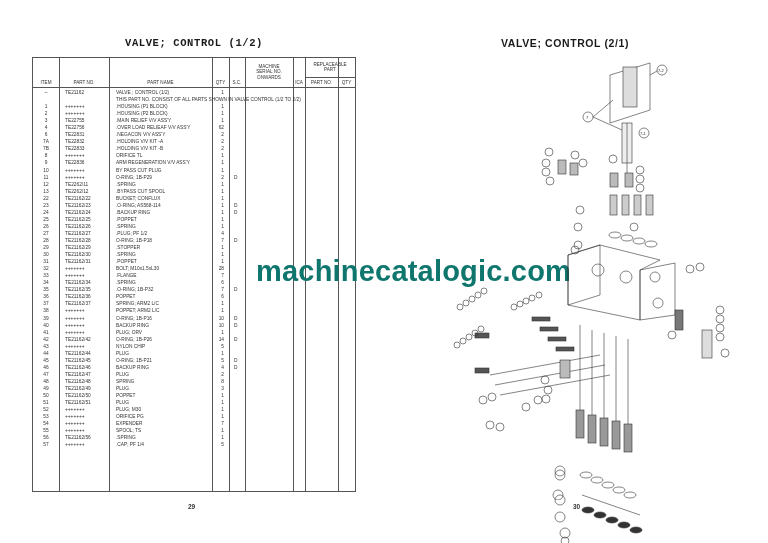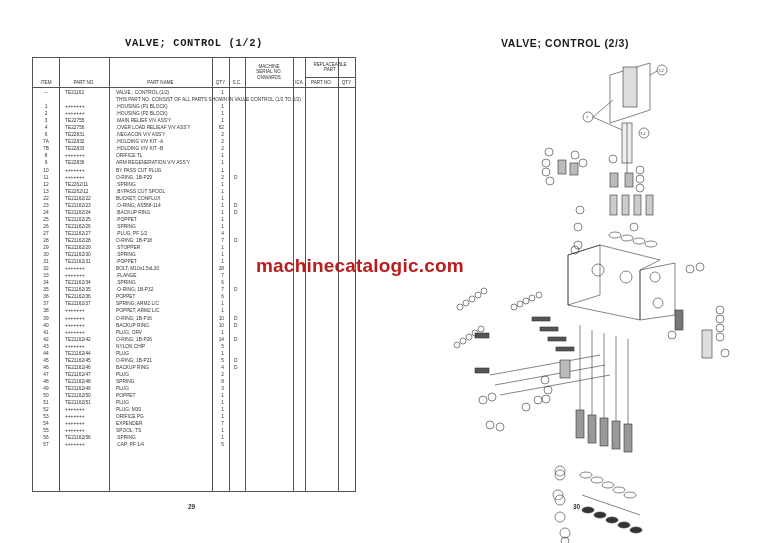--- a/index.html
+++ b/index.html
@@ -33,31 +33,31 @@
   .row { position: relative; height: 7.05px; font-size: 4.8px; color: #333; line-height: 7px; white-space: nowrap; }
   .row span { position: absolute; top: 0; }
   .c-item { left: 0; width: 26px; text-align: center; }
   .c-part { left: 32px; }
   .c-name { left: 83px; }
   .c-qty { left: 178px; width: 17px; text-align: right; padding-right: 4px; }
   .c-sc { left: 201px; }
   .note-row span { left: 83px; }
 
   .watermark {
-    position: absolute; left: 256px; top: 255px; font-size: 19px; font-weight: bold;
-    color: #b91c1c; letter-spacing: 0.2px;
+    position: absolute; left: 256px; top: 255px; font-size: 29px; font-weight: bold;
+    color: #0f766e; letter-spacing: 0.2px;
   }
 
   .diagram { position: absolute; left: 400px; top: 55px; width: 330px; height: 445px; }
 </style>
 </head>
 <body>
 
 <div id="title-left" class="page-title">VALVE; CONTROL (1/2)</div>
-<div id="title-right" class="page-title">VALVE; CONTROL (2/3)</div>
+<div id="title-right" class="page-title">VALVE; CONTROL (2/1)</div>
 
 <div class="parts-table">
 
   <div class="vline" style="left:26px"></div>
   <div class="vline" style="left:76px"></div>
   <div class="vline" style="left:179px"></div>
   <div class="vline" style="left:196px"></div>
   <div class="vline" style="left:212px"></div>
   <div class="vline" style="left:260px"></div>
   <div class="vline" style="left:272px"></div>

